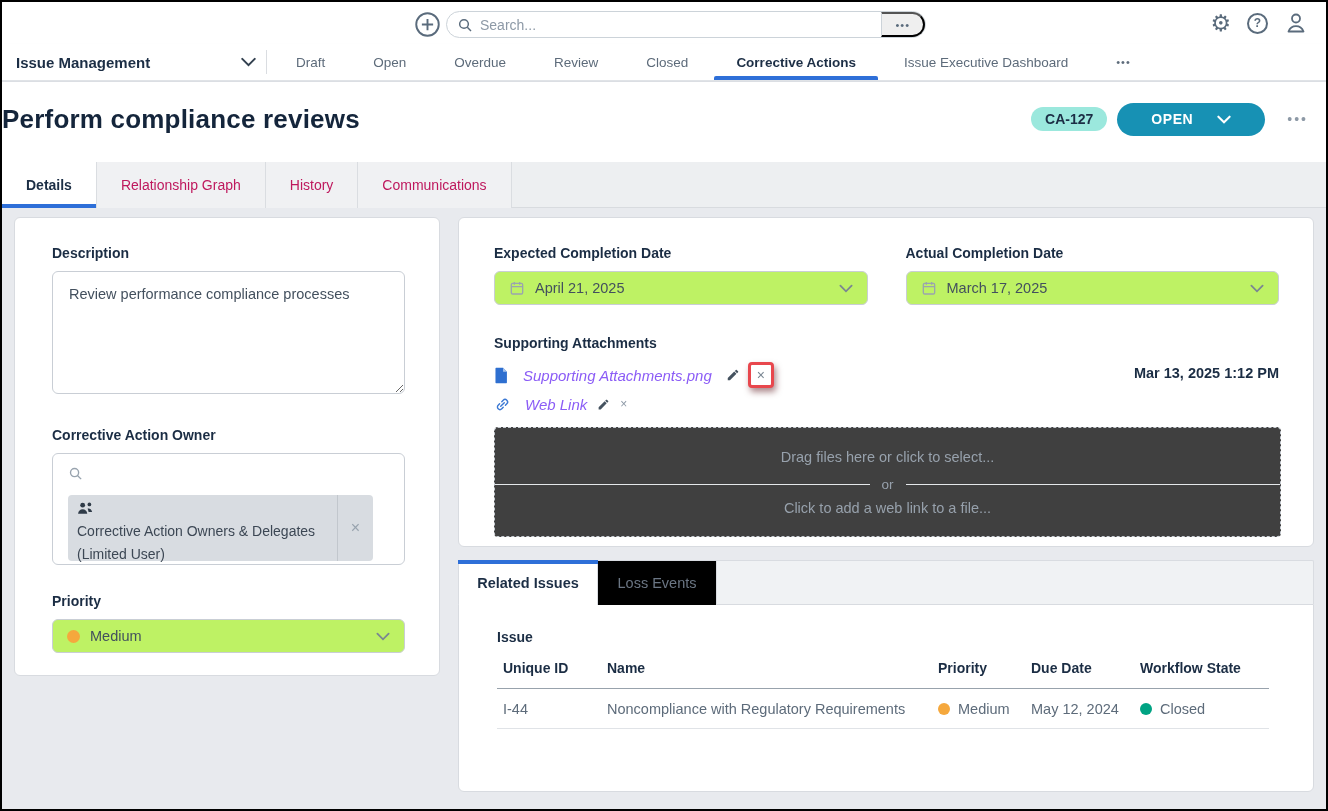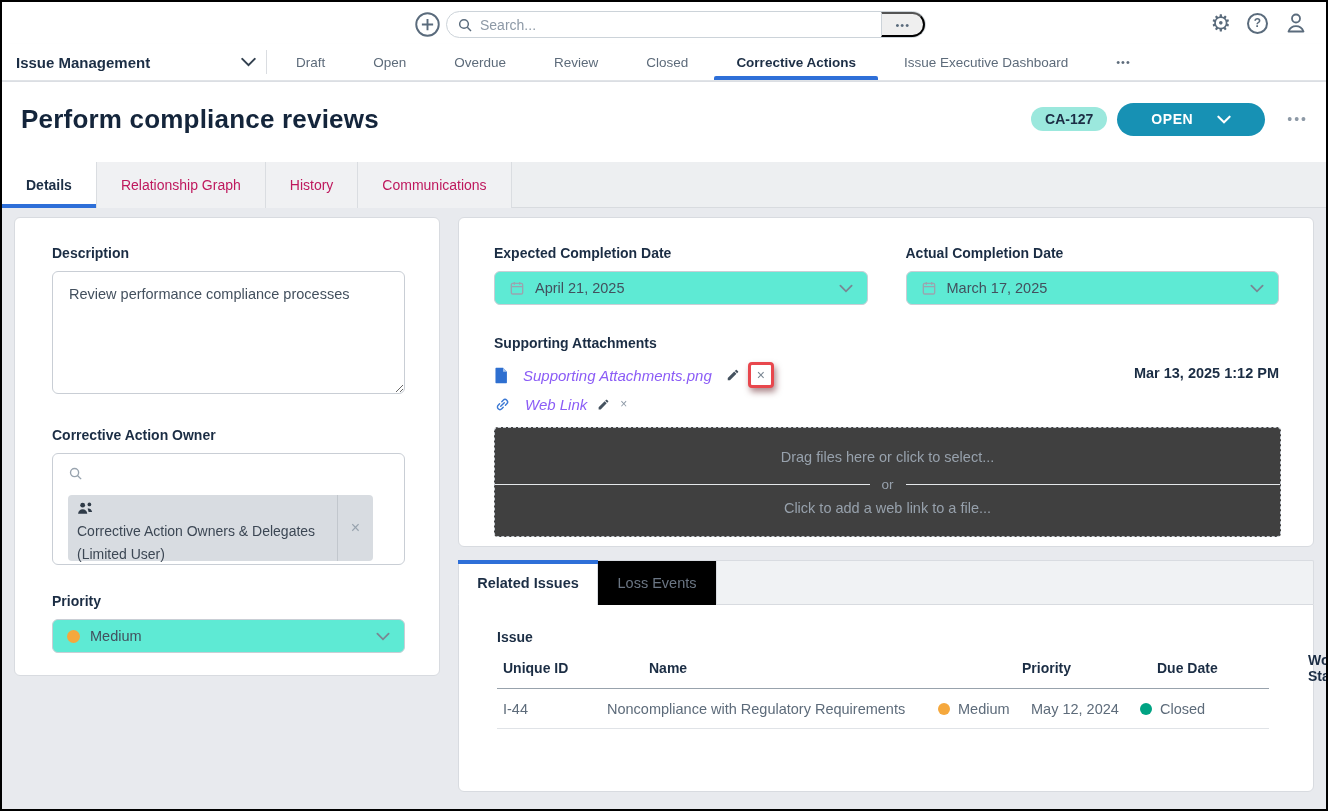--- a/index.html
+++ b/index.html
@@ -34,21 +34,21 @@
   .nav-tabs { display:flex; align-items:center; gap:48px; margin-left:29px; height:100%; }
   .nav-tab { position:relative; font-size:13.5px; color:#5d6b7a; text-decoration:none; height:100%;
              display:flex; align-items:center; cursor:pointer; white-space:nowrap; }
   .nav-tab.active { color:#1c2e45; font-weight:700; }
   .nav-tab.active::after { content:""; position:absolute; left:-22px; right:-22px; bottom:0; height:4px;
              background:#2e6fd8; border-radius:2px 2px 0 0; }
   .nav-more { font-size:11px; letter-spacing:1px; color:#5d6b7a; }
 
   
   .page-header { position:absolute; left:0; top:80px; width:1324px; height:80px; background:#fff;
-                 display:flex; align-items:center; padding:0 18px 6px 19px; }
+                 display:flex; align-items:center; padding:0 18px 6px 0; }
   .page-title { font-size:26px; font-weight:800; color:#14253b; letter-spacing:.2px; }
   .header-right { margin-left:auto; display:flex; align-items:center; gap:10px; }
   .badge { background:#9be8dd; color:#1c2e45; font-size:14px; font-weight:700; padding:4px 14px;
            border-radius:13px; }
   .state-btn { width:148px; height:33px; border:none; border-radius:17px; background:#1791b4; color:#fff;
                font-size:14px; font-weight:700; letter-spacing:.6px; display:flex; align-items:center;
                justify-content:center; gap:24px; cursor:pointer; font-family:"Liberation Sans", sans-serif; }
   .header-more { font-size:14px; letter-spacing:2px; color:#8d99a6; margin-left:12px; }
 
   
@@ -71,21 +71,21 @@
                         font-family:"Liberation Sans", sans-serif; outline:none; }
   .owner-label { margin-top:29px; }
   .owner-box { width:353px; height:112px; margin-top:10px; border:1px solid #c9ced5; border-radius:6px; padding:12px 15px; }
   .owner-chip { margin-top:10px; width:305px; height:66px; background:#d8dce1; border-radius:4px; display:flex; }
   .chip-main { flex:1; padding:6px 0 0 9px; }
   .chip-main .chip-text { font-size:14px; color:#3c4754; line-height:21px; margin-top:2px; }
   .chip-remove { width:36px; border-left:1px solid #c2c7cd; display:flex; align-items:center; justify-content:center;
                  color:#98a3ae; font-size:16px; cursor:pointer; background:none; border-top:none; border-right:none; border-bottom:none; }
   .priority-label { margin-top:28px; }
   .select { display:flex; align-items:center; border:1px solid #c9ced5; border-radius:6px; height:34px;
-            padding:0 14px; background:#5eead4; cursor:pointer; }
+            padding:0 14px; background:#bef264; cursor:pointer; }
   .select .val { font-size:14.5px; color:#43505e; margin-left:10px; }
   .select .chev { margin-left:auto; color:#7a8692; }
   .priority-select { width:353px; margin-top:10px; }
   .dot { border-radius:50%; display:inline-block; }
   .dot-orange { width:13px; height:13px; background:#f5a83d; }
 
   
   .right-card { left:456px; top:9px; width:856px; height:330px; padding:27px 34px 0 35px; }
   .date-row { display:flex; gap:38px; }
   .date-col { width:374px; }
@@ -115,21 +115,21 @@
                 border-radius:2px 2px 0 0; }
   .rtab { height:44px; display:flex; align-items:center; justify-content:center; font-size:14.5px; cursor:pointer; }
   .rtab.active { position:relative; width:139px; background:#fff; color:#1c2e45; font-weight:700;
                  border-right:1px solid #d9dce1; }
   .rtab.active::before { content:""; position:absolute; left:-1px; right:-1px; top:-1px; height:4px; background:#2e6fd8; }
   .rtab.inactive { width:119px; background:#000000; color:#6b7684; border-right:1px solid #d9dce1; }
   .rel-body { height:188px; background:#fff; border:1px solid #d8dbe0; border-top:1px solid #d8dbe0;
               border-radius:0 0 6px 6px; padding:24px 44px 0 38px; }
   .issue-label { font-size:14px; font-weight:700; color:#1b2d44; }
   .grid-row { display:grid; grid-template-columns:104px 331px 93px 109px 1fr; align-items:center; padding-left:6px; }
-  .thead { height:42px; border-bottom:1px solid #98a2ac; font-size:14px; font-weight:700; color:#1b2d44; margin-top:2px;gap:42px; }
+  .thead { height:42px; border-bottom:1px solid #98a2ac; font-size:14px; font-weight:700; color:#1b2d44; margin-top:2px; }
   .trow { height:40px; border-bottom:1px solid #e0e3e7; font-size:14.5px; color:#5d6b7a; }
   .cell-flex { display:flex; align-items:center; gap:8px; }
   .dot-sm { width:12px; height:12px; }
   .dot-teal { background:#00a383; }
 </style>
 </head>
 <body>
 
 <div class="frame">
 

